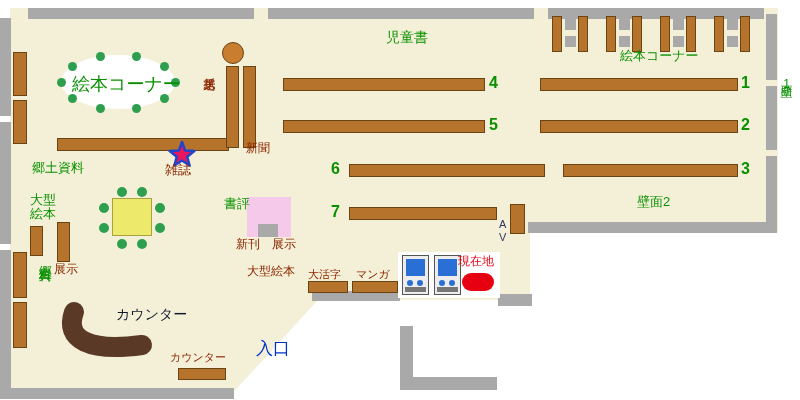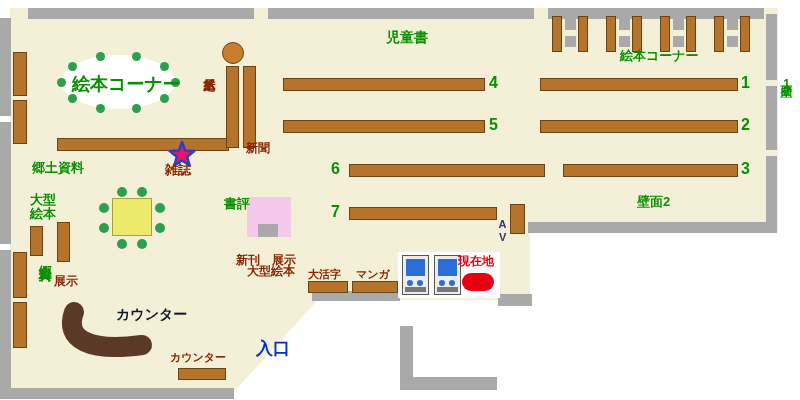--- a/index.html
+++ b/index.html
@@ -3,21 +3,21 @@
 <meta charset="utf-8">
 <style>
   html,body{margin:0;padding:0;background:#fff;}
   .stage{
     position:relative;width:800px;height:400px;overflow:hidden;background:#fff;
     font-family:"Liberation Sans","DejaVu Sans",sans-serif;
   }
   .abs{position:absolute;}
   .wall{position:absolute;background:#A9A9A9;}
   .shelf{position:absolute;background:#B5732B;border:1px solid #6B4414;box-sizing:border-box;}
-  .lbl{position:absolute;font-weight:bold;white-space:nowrap;line-height:1.05;}
+  .lbl{position:absolute;font-weight:normal;white-space:nowrap;line-height:1.05;}
   .green{color:#089000;}
   .maroon{color:#8B2500;}
   .blue{color:#0033CC;}
   .red{color:#E60012;}
   .brown{color:#0f172a;}
   .navy{color:#333366;}
   .v{writing-mode:vertical-rl;text-orientation:upright;letter-spacing:1px;}
   .wrap2{white-space:normal;width:30px;}
   .dot{position:absolute;width:9px;height:9px;border-radius:50%;background:#2E9E4F;}
   .chairdot{position:absolute;width:10px;height:10px;border-radius:50%;background:#2E9E4F;}
@@ -149,24 +149,24 @@
   </svg>
 
   <div class="lbl green" style="left:386px;top:30px;font-size:14px;">児童書</div>
   <div class="lbl green" style="left:620px;top:49px;font-size:13px;">絵本コーナー</div>
   <div class="lbl green" style="left:72px;top:75px;font-size:18px;">絵本コーナー</div>
   <div class="lbl maroon v" style="left:203px;top:68px;font-size:12px;">紙芝居</div>
   <div class="lbl maroon" style="left:246px;top:142px;font-size:12px;">新聞</div>
   <div class="lbl maroon" style="left:165px;top:163px;font-size:13px;">雑誌</div>
   <div class="lbl green" style="left:32px;top:161px;font-size:13px;">郷土資料</div>
   <div class="lbl green wrap2" style="left:30px;top:193px;font-size:13px;">大型絵本</div>
-  <div class="lbl maroon" style="left:54px;top:263px;font-size:12px;margin-top:12px;">展示</div>
+  <div class="lbl maroon" style="left:54px;top:263px;font-size:12px;">展示</div>
   <div class="lbl green v" style="left:38px;top:255px;font-size:13px;">郷土資料</div>
   <div class="lbl green" style="left:224px;top:197px;font-size:13px;">書評</div>
-  <div class="lbl maroon" style="left:236px;top:254px;font-size:12px;">新刊　展示</div>
+  <div class="lbl maroon" style="left:236px;top:238px;font-size:12px;">新刊　展示</div>
   <div class="lbl maroon" style="left:247px;top:265px;font-size:12px;">大型絵本</div>
   <div class="lbl maroon" style="left:308px;top:269px;font-size:11px;">大活字</div>
   <div class="lbl maroon" style="left:356px;top:269px;font-size:11px;text-align:right;">マンガ</div>
   <div class="lbl navy v" style="left:496px;top:218px;font-size:11px;">AV</div>
   <div class="lbl red" style="left:458px;top:255px;font-size:12px;">現在地</div>
   <div class="lbl brown" style="left:116px;top:307px;font-size:14px;">カウンター</div>
   <div class="lbl maroon" style="left:170px;top:352px;font-size:11px;">カウンター</div>
   <div class="lbl blue" style="left:256px;top:340px;font-size:17px;">入口</div>
   <div class="lbl green v" style="left:780px;top:75px;font-size:12px;">壁面1</div>
   <div class="lbl green" style="left:637px;top:195px;font-size:13px;">壁面2</div>

